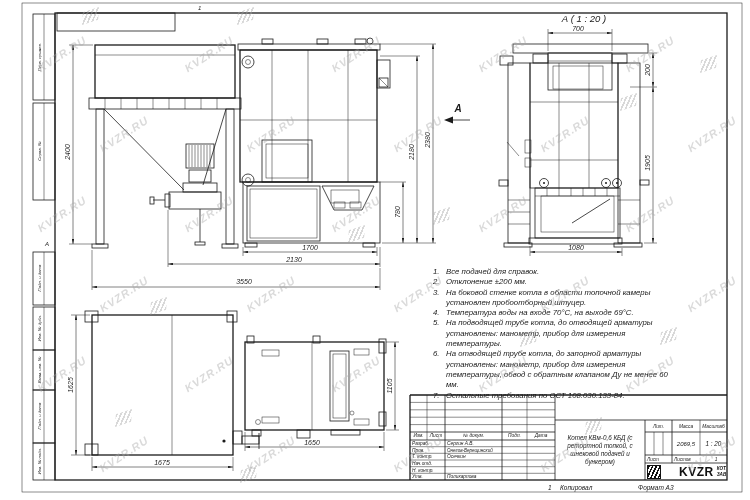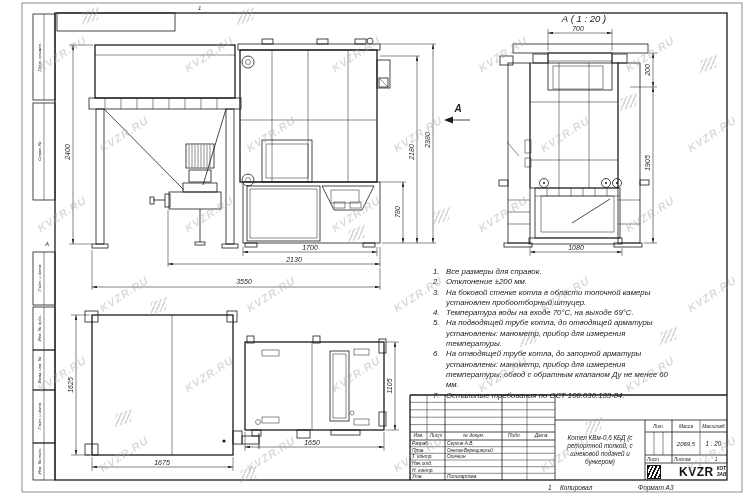--- a/index.html
+++ b/index.html
@@ -345,21 +345,21 @@
       <line x1="672" y1="420" x2="672" y2="463" class="med"></line>
       <line x1="700" y1="420" x2="700" y2="455" class="thin"></line>
       <line x1="645" y1="455" x2="727" y2="455" class="med"></line>
       <line x1="645" y1="463" x2="727" y2="463" class="med"></line>
     </g>
   </svg>
 
   <div class="notes">
     <div class="note">
         <span class="n">1.</span>
-        <span class="t">Все размеры для справок.</span>
+        <span class="t">Все подачей для справок.</span>
       </div>
     <div class="note">
         <span class="n">2.</span>
         <span class="t">Отклонение ±200 мм.</span>
       </div>
     <div class="note">
         <span class="n">3.</span>
         <span class="t">На боковой стенке котла в области топочной камеры установлен пробоотборный штуцер.</span>
       </div>
     <div class="note">

